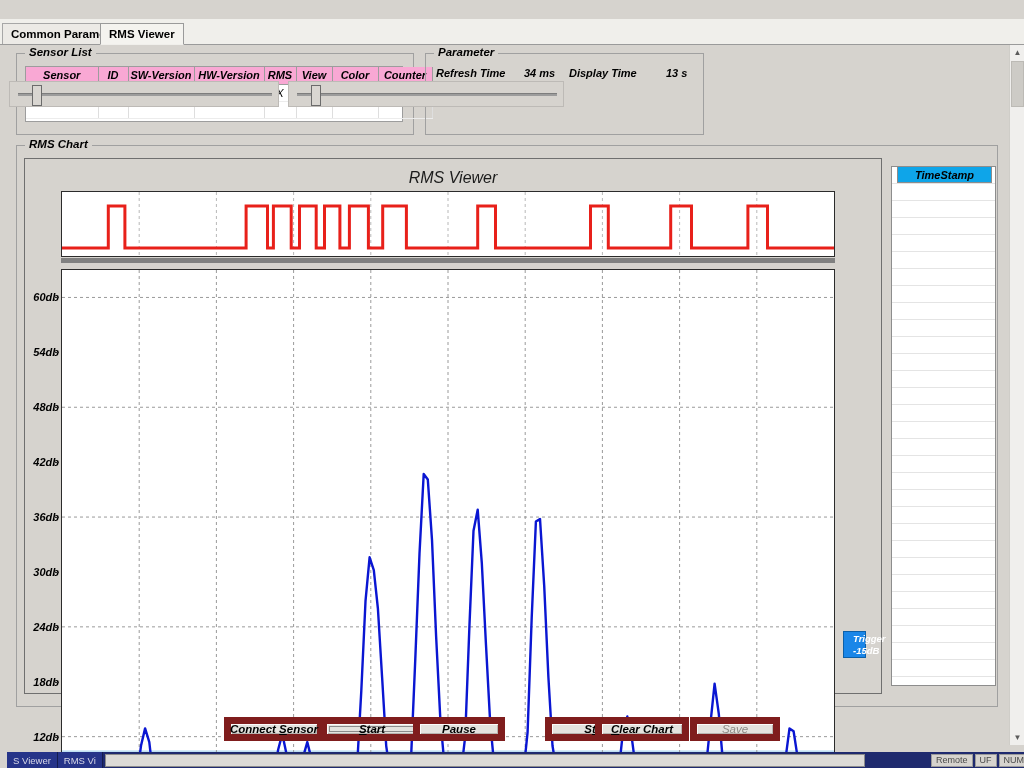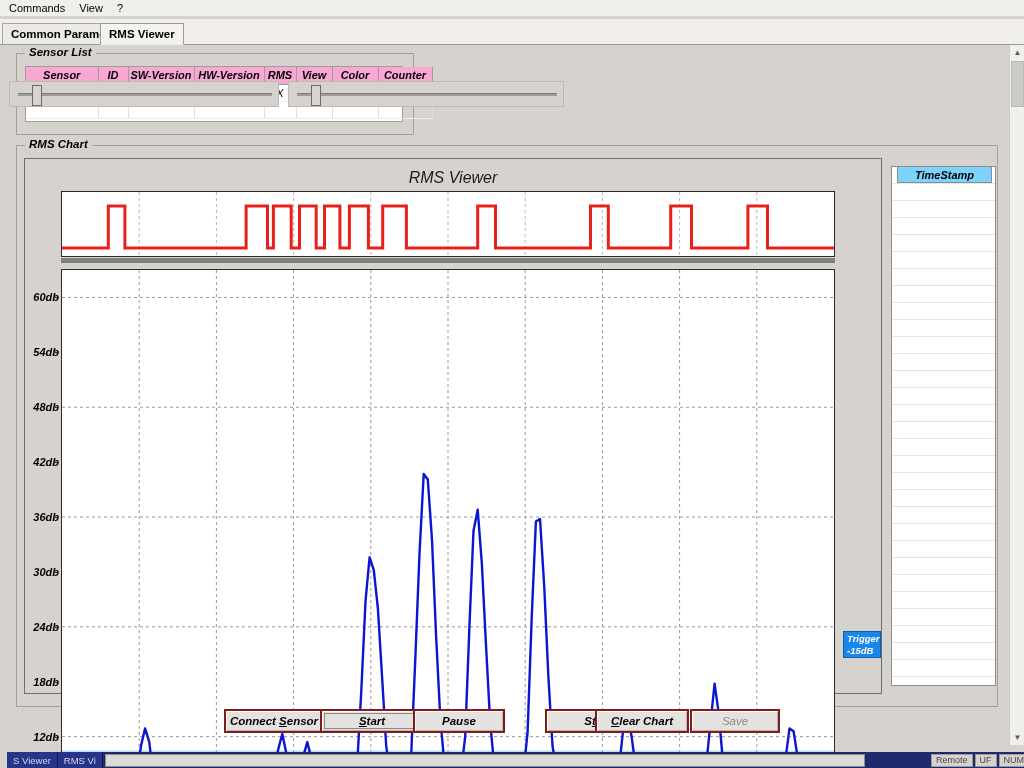--- a/index.html
+++ b/index.html
@@ -84,38 +84,38 @@
 
   
   #mainplot{position:absolute;left:36px;top:110px;width:774px;height:551px;}
   #plotbox{position:absolute;left:0;top:0;width:774px;height:551px;
            background:#fff;border:1px solid #2b2b2b;box-sizing:border-box;overflow:hidden;}
 
   .ylab{position:absolute;right:0;font-size:11px;font-weight:bold;
         text-align:right;transform:translateY(-50%);white-space:nowrap;}
   .ytick{position:absolute;width:4px;height:1px;background:#2b2b2b;}
 
-  #trigbadge{position:absolute;width:38px;height:27px;
+  #trigbadge{position:absolute;width:23px;height:27px;
              background:#1a86e8;border:1px solid #0c5fa8;box-sizing:border-box;
              color:#fff;font-size:9.5px;font-weight:bold;line-height:12px;
-             padding:1px 0 0 3px;}
+             padding:1px 0 0 9px;}
 
   
   #tspanel{position:absolute;left:874px;top:12px;width:105px;height:536px;}
   #tshdr{position:absolute;left:6px;top:8px;width:95px;height:17px;
-         background:#7dd3fc;border:1px solid #8d8d8d;box-sizing:border-box;
+         background:#0ea5e9;border:1px solid #8d8d8d;box-sizing:border-box;
          font-size:11px;font-weight:bold;display:flex;align-items:center;justify-content:center;}
   #tslist{position:absolute;left:0px;top:8px;width:105px;height:520px;
           background:#fff;border:1px solid #8d8d8d;box-sizing:border-box;overflow:hidden;}
   .tsrow{height:17px;border-bottom:1px solid #e4e4e4;box-sizing:border-box;}
 
   
   .btnrow{position:absolute;left:0;top:664px;width:1011px;height:30px;}
-  .btn{position:absolute;top:0;height:24px;background:#e4e2de;
-       border:2px solid #7f1d1d;box-sizing:border-box;
+  .btn{position:absolute;top:8px;height:24px;background:#e4e2de;
+       border:7px solid #7f1d1d;box-sizing:border-box;
        font-size:11.5px;font-weight:bold;color:#000;
        display:flex;align-items:center;justify-content:center;
        box-shadow:inset 1px 1px 0 #fbfbfa, inset -1px -1px 0 #b7b4b0;}
   .btn.focus{box-shadow:inset 1px 1px 0 #fbfbfa, inset -1px -1px 0 #b7b4b0,
                         inset 0 0 0 2px #e4e2de, inset 0 0 0 3px #8b8b8b;}
   .btn.disabled{color:#8d8a86;font-weight:normal;}
   .btn u{text-decoration:underline;}
   #b-connect{left:224px;width:100px;}
   #b-start{left:320px;width:104px;}
   #b-pause{left:413px;width:92px;}
@@ -144,25 +144,20 @@
   .tbpad{flex:1 1 auto;}
   .tbind{height:13px;min-width:20px;background:#d6d3ce;border:1px solid #9a9a9a;
          box-sizing:border-box;margin-right:2px;font-size:9px;color:#4a4a4a;
          display:flex;align-items:center;justify-content:center;padding:0 4px;}
 </style>
 </head>
 <body>
 
 <div class="app">
 
-  <div class="menubar">
-    <div class="menuitem">Commands</div>
-    <div class="menuitem">View</div>
-    <div class="menuitem">?</div>
-  </div>
 
   <div class="tabstrip">
     <div class="tab inactive" id="tab-common">
       <span>Common Parameter</span>
     </div>
     <div class="tab active" id="tab-rms">
       <span>RMS Viewer</span>
     </div>
   </div>
 
@@ -213,20 +208,27 @@
               <td></td>
                 <td></td>
               <td></td>
                 <td></td>
             </tr>
           </tbody>
         </table>
       </div>
     </div>
 
+    <div class="group" id="grp-param">
+      <div class="glabel">Parameter</div>
+      <div class="plabel" style="left:10px;top:13px;">Refresh Time</div>
+      <div class="pval" style="left:98px;top:13px;">34 ms</div>
+      <div class="plabel" style="left:143px;top:13px;">Display Time</div>
+      <div class="pval" style="left:240px;top:13px;">13 s</div>
+    </div>
     <div class="slider" id="slider1">
       <div class="track"></div>
       <div class="thumb"></div>
     </div>
     <div class="slider" id="slider2">
       <div class="track"></div>
       <div class="thumb"></div>
     </div>
 
     <div class="group" id="grp-chart">

